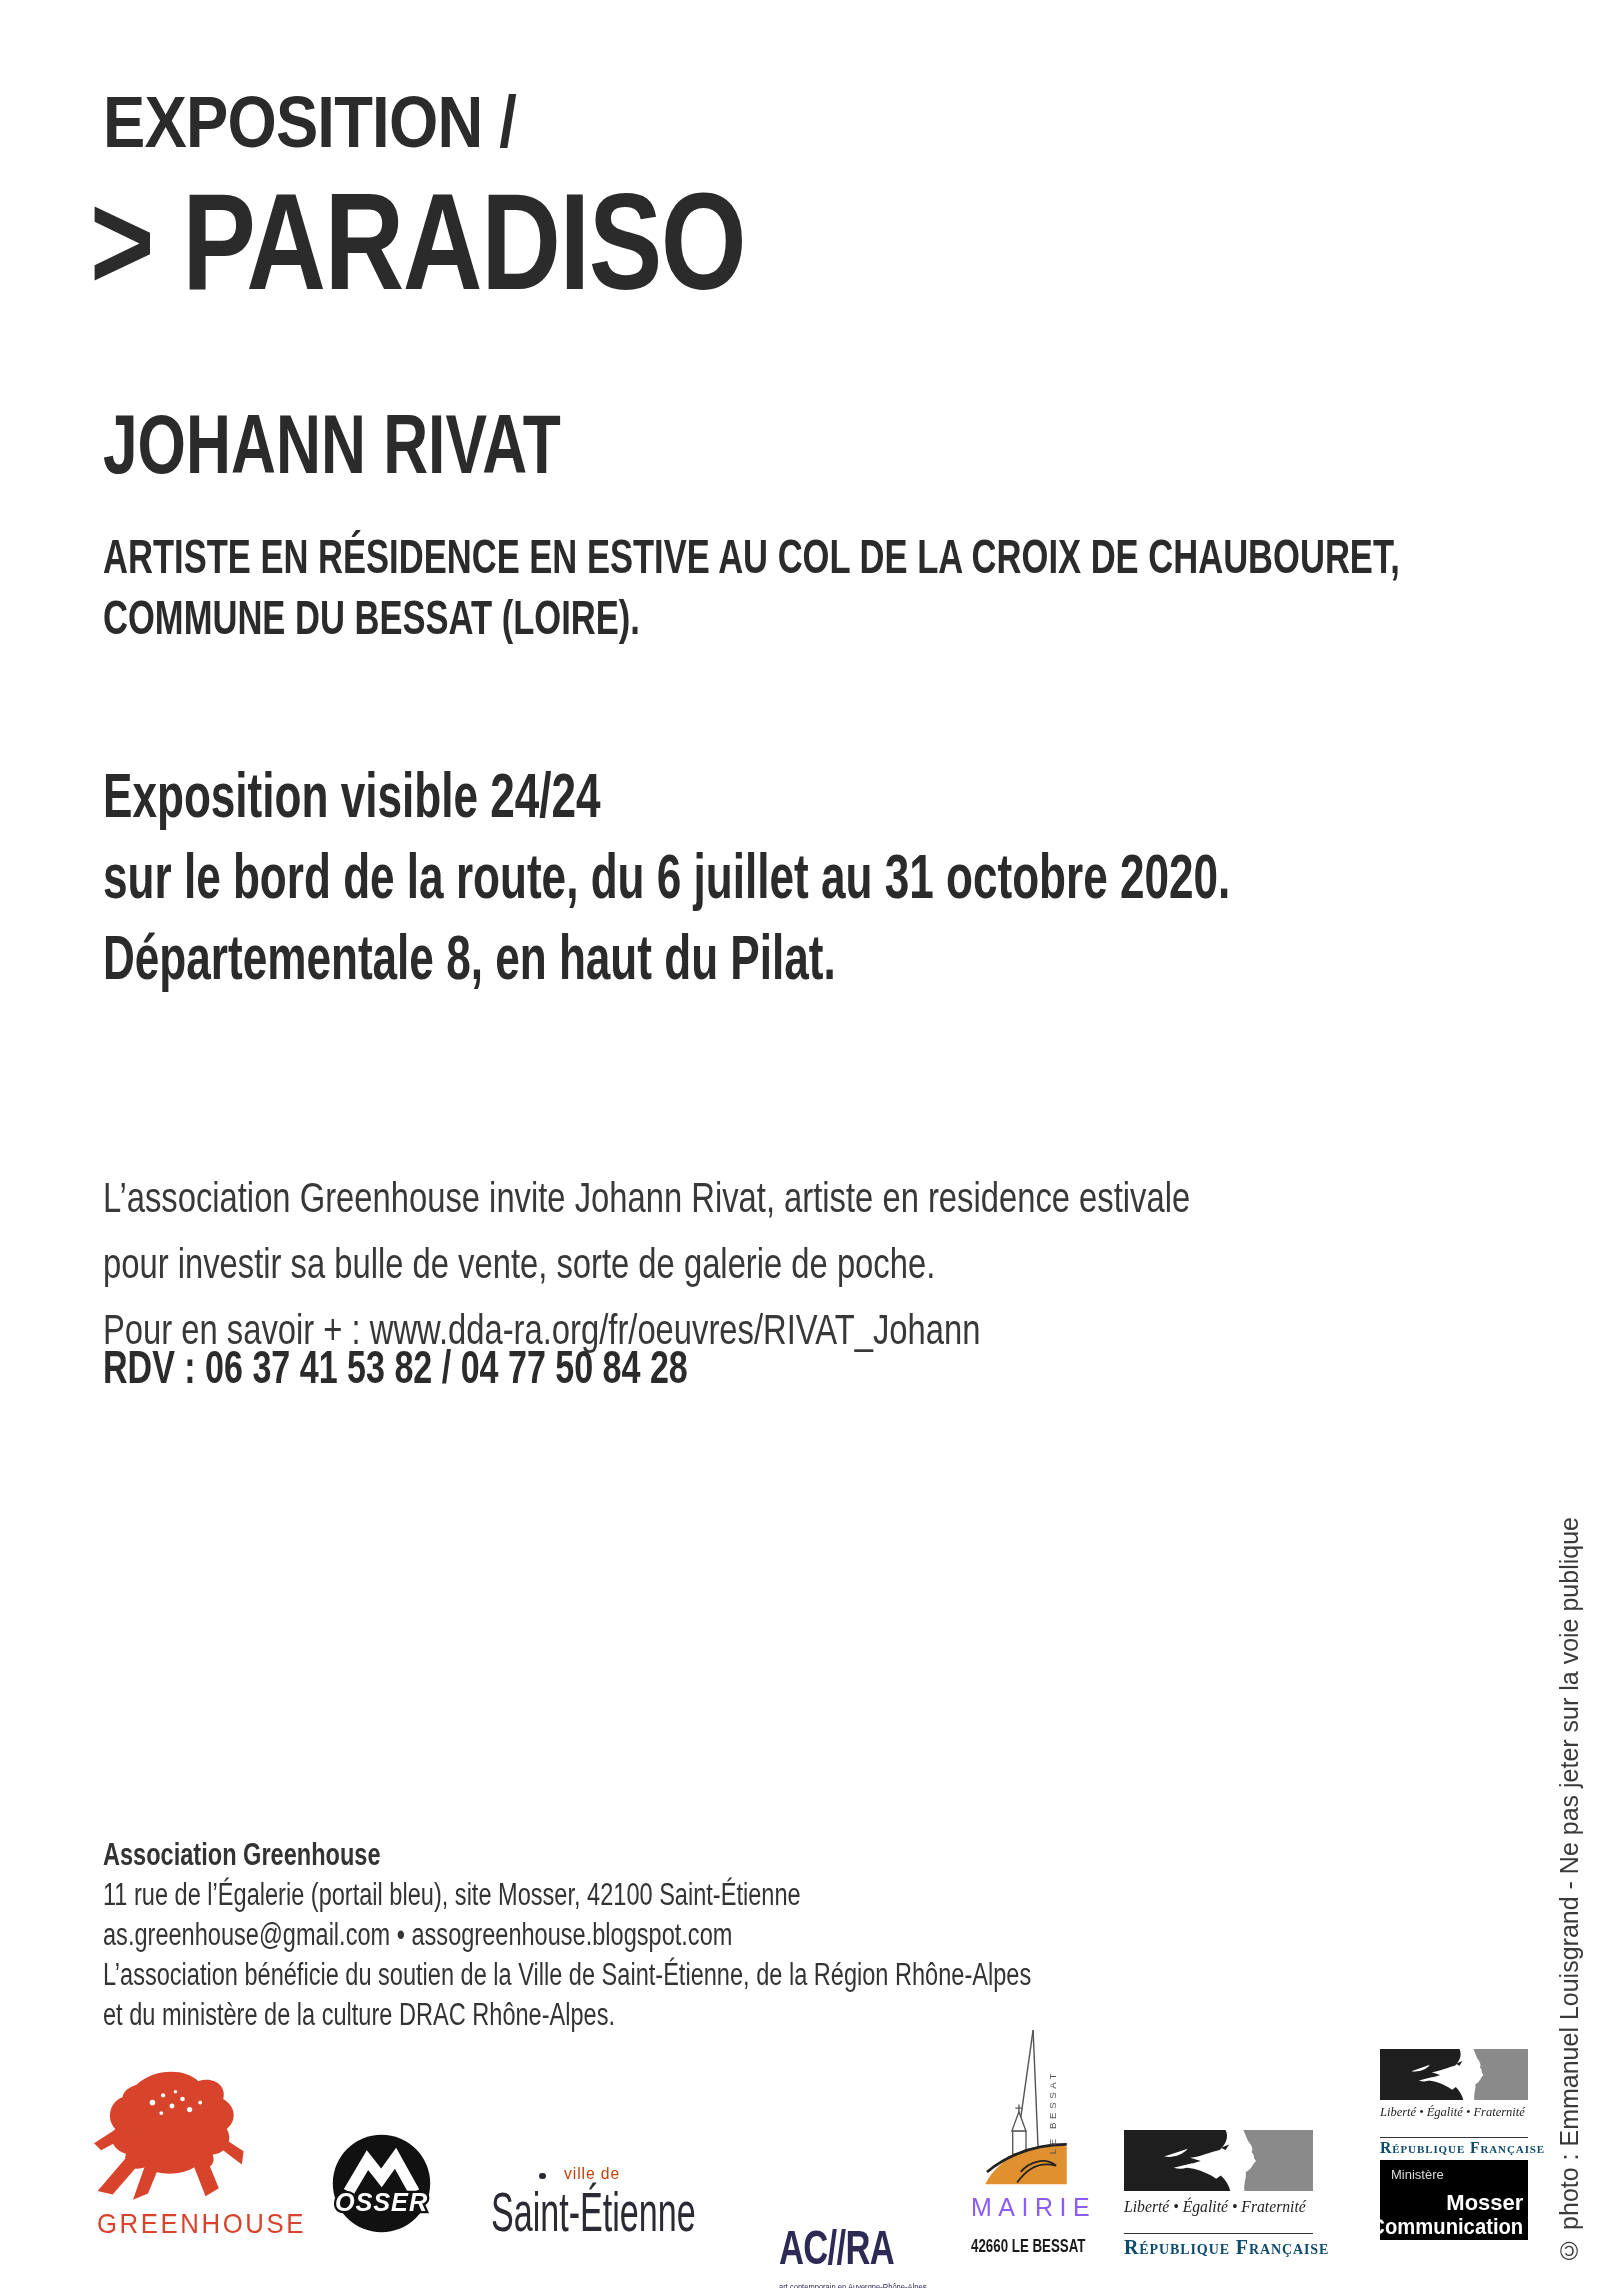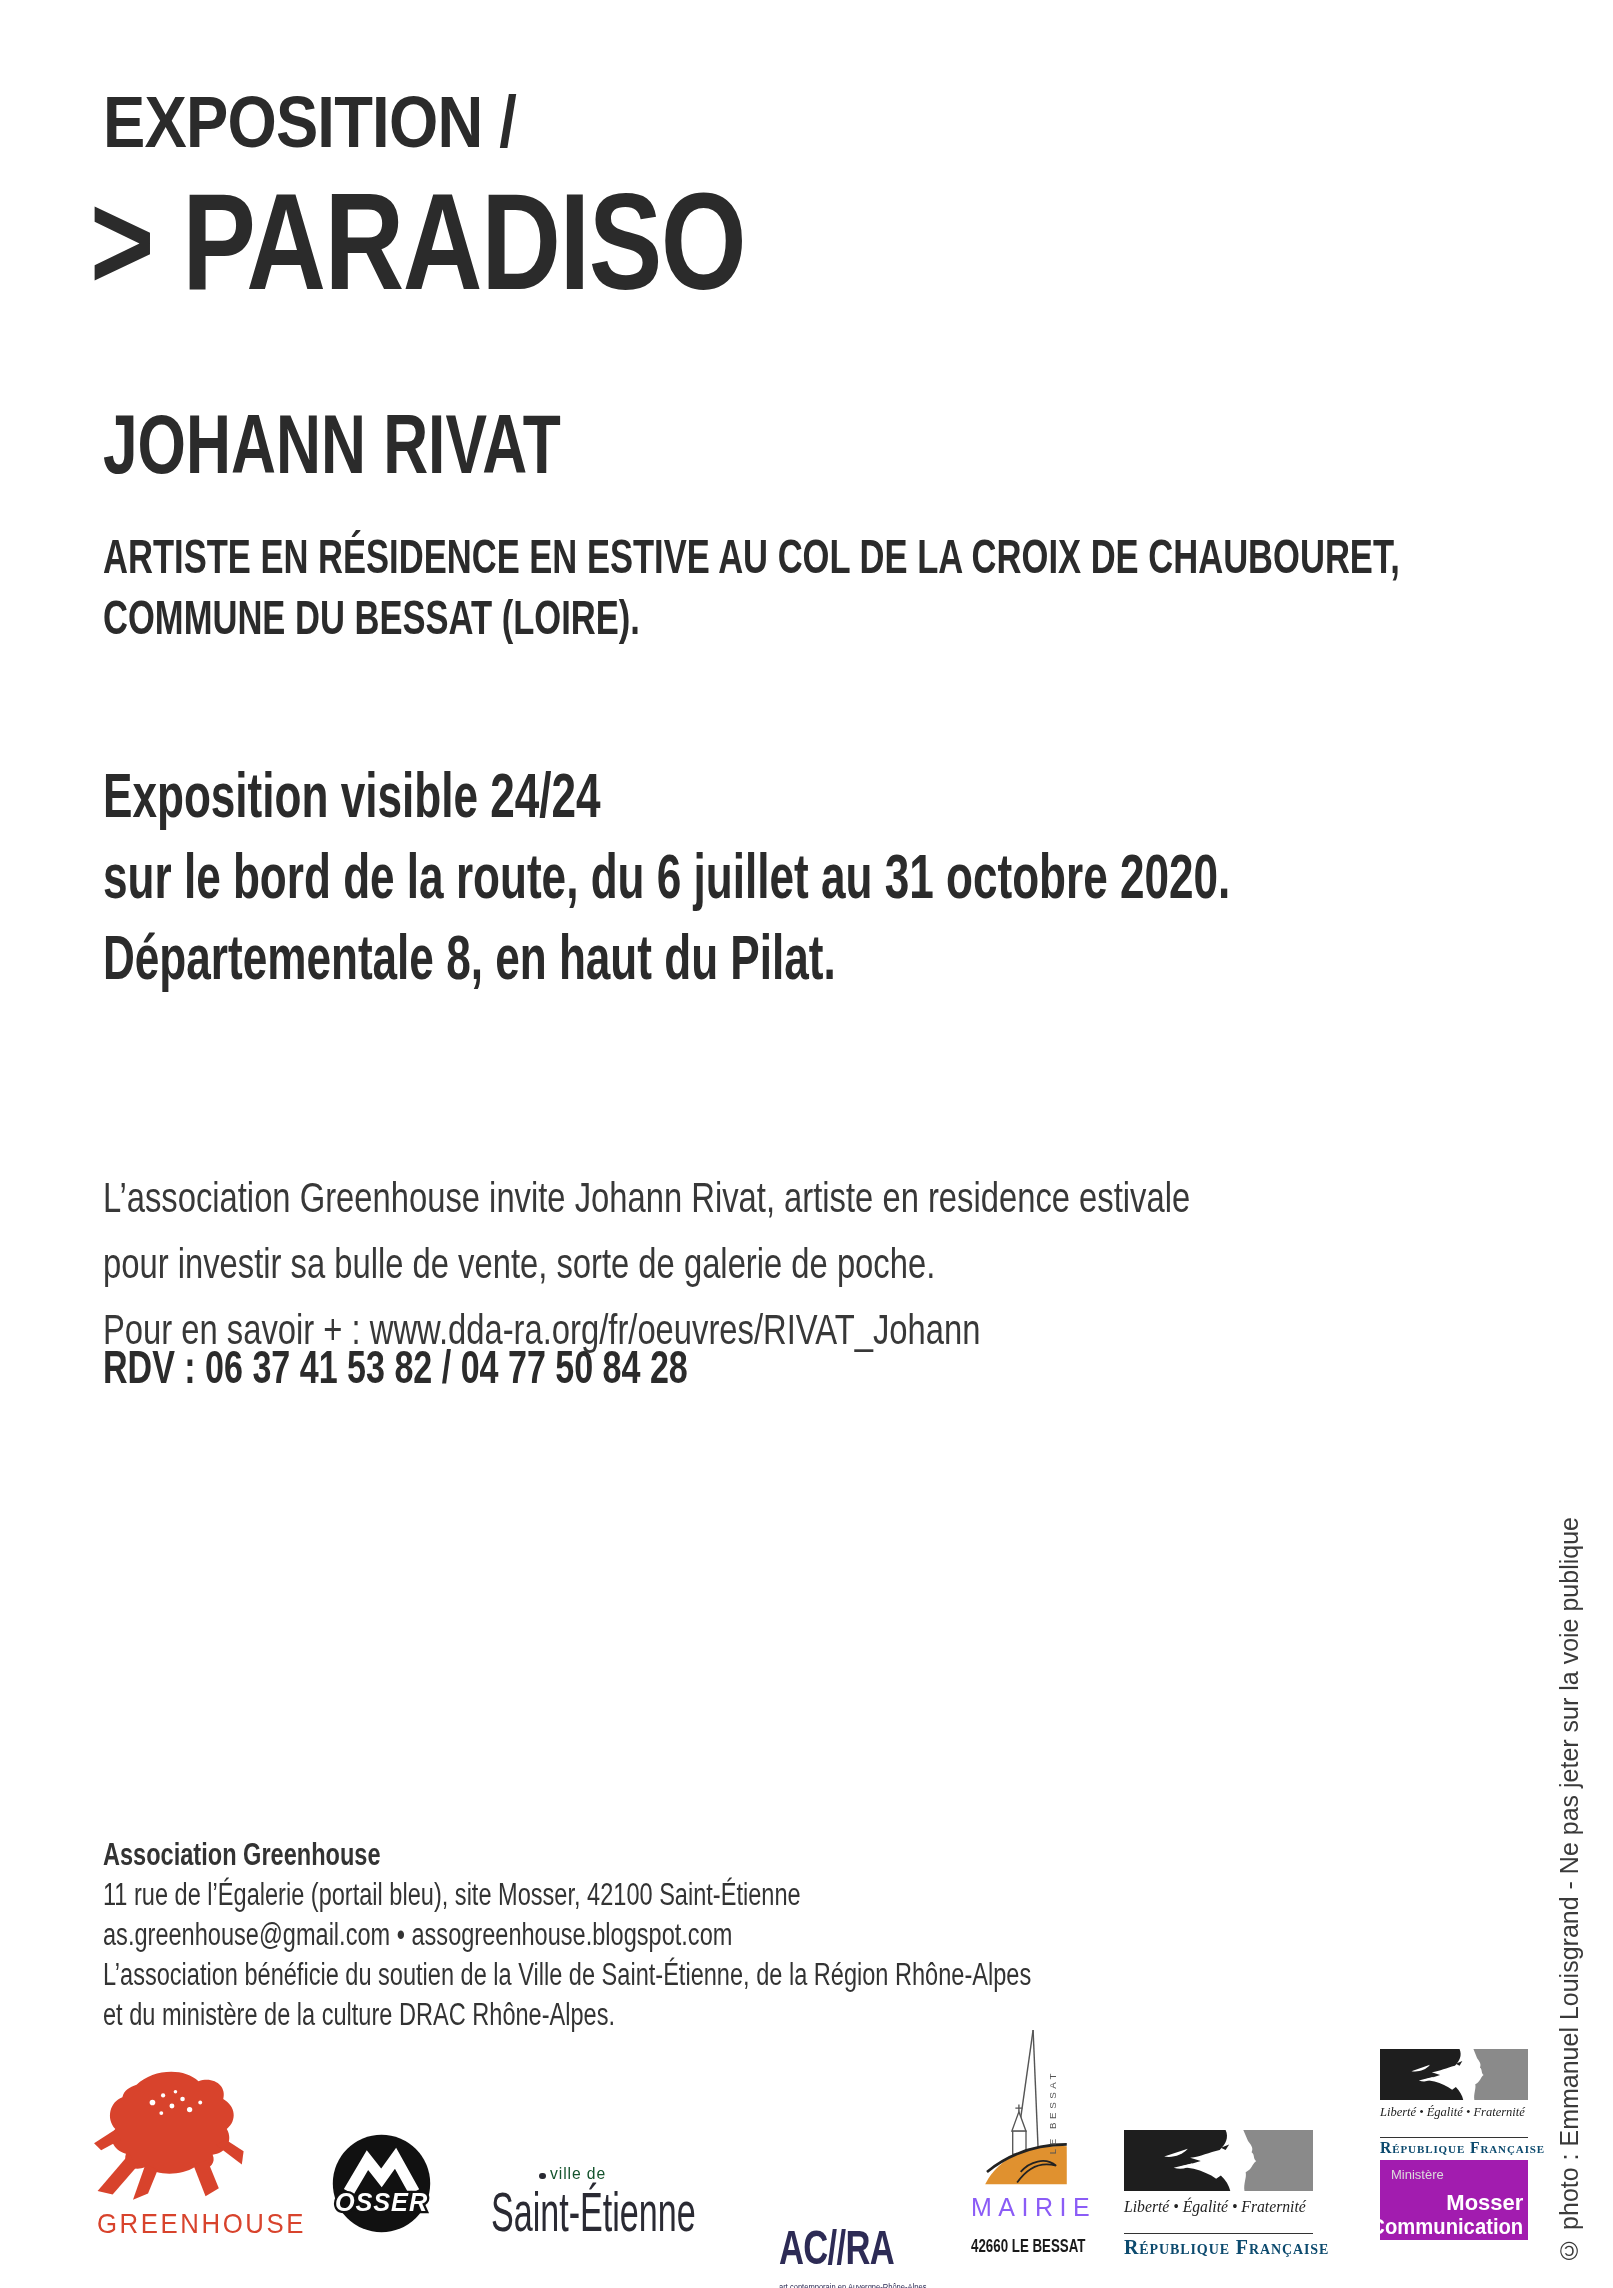--- a/index.html
+++ b/index.html
@@ -27,21 +27,21 @@
 
   
   .greenhouse{left:80px;top:2060px;width:212px;}
   .gh-frog{display:block;width:175px;height:146px;}
   .gh-label{font-size:28px;letter-spacing:2.8px;color:#d8432c;transform:scaleX(.92);transform-origin:0 0;white-space:nowrap;margin:1.8px 0 0 16.6px;}
 
   .mosser{left:330px;top:2132px;width:103px;height:103px;}
 
   .ste{left:491px;top:2167px;width:222px;height:83px;}
   .ste-main{font-size:55px;color:#2a2a33;transform:scaleX(.62);transform-origin:0 0;white-space:nowrap;display:block;margin-top:13px;}
-  .ste-small{position:absolute;left:59px;top:-1.8px;font-size:15.7px;color:#14532d;letter-spacing:0.9px;white-space:nowrap;}
+  .ste-small{position:absolute;left:73px;top:-1.8px;font-size:15.7px;color:#c2410c;letter-spacing:0.9px;white-space:nowrap;}
   .ste-dot{position:absolute;left:48px;top:5.5px;width:6.5px;height:6.5px;border-radius:50%;background:#2a2a33;}
 
   .acra{left:779px;top:2176px;width:157px;margin-top:44px;}
   .acra-main{font-size:48px;font-weight:700;color:#2d2b55;transform:scaleX(.72);transform-origin:0 0;white-space:nowrap;letter-spacing:-0.9px;}
   .acra-sub{font-size:9.7px;color:#2d2b55;transform:scaleX(.78);transform-origin:0 0;white-space:nowrap;margin-top:5.5px;}
   .acra-rule{width:140px;border-top:1.8px solid #2d2b55;margin-top:4.6px;}
 
   .mairie{left:971px;top:2023px;width:138px;}
   .mairie-draw{display:block;width:92px;height:164px;margin-left:9.2px;}
   .mairie-label{font-size:25px;letter-spacing:6.5px;color:#8b5cf6;margin-top:6px;white-space:nowrap;}
@@ -54,21 +54,21 @@
   .rf-name{font-family:"Liberation Serif",serif;font-variant:small-caps;font-weight:700;color:#0c4a6e;letter-spacing:0.9px;white-space:nowrap;}
   .rf-lg{left:1124px;top:2130px;width:189px;}
   .rf-lg .rf-flag{width:189px;height:61px;}
   .rf-lg .rf-motto{font-size:15.7px;margin-top:6.5px;}
   .rf-lg .rf-name{font-size:20px;margin-top:2.8px;}
   .rf-sm{left:1380px;top:2049px;width:148px;}
   .rf-sm .rf-flag{width:148px;height:51px;}
   .rf-sm .rf-motto{font-size:12.5px;margin-top:4.6px;}
   .rf-sm .rf-name{font-size:15.7px;margin-top:1.8px;}
 
-  .ministere{left:1380px;top:2160px;width:148px;height:80px;background:#a21caf;}
+  .ministere{left:1380px;top:2160px;width:148px;height:80px;background:#000000;}
   .min-title{position:absolute;left:11px;top:7.4px;font-size:13px;color:#dcdcdc;}
   .min-l1{position:absolute;right:4.6px;top:30px;font-size:22px;font-weight:700;color:#fff;white-space:nowrap;}
   .min-l2{position:absolute;right:4.6px;top:54px;font-size:22px;font-weight:700;color:#fff;white-space:nowrap;transform-origin:100% 0;transform:scaleX(.92);}
 </style>
 </head>
 <body>
 
 <div class="page">
 
   <div class="abs cond kicker">EXPOSITION /</div>

